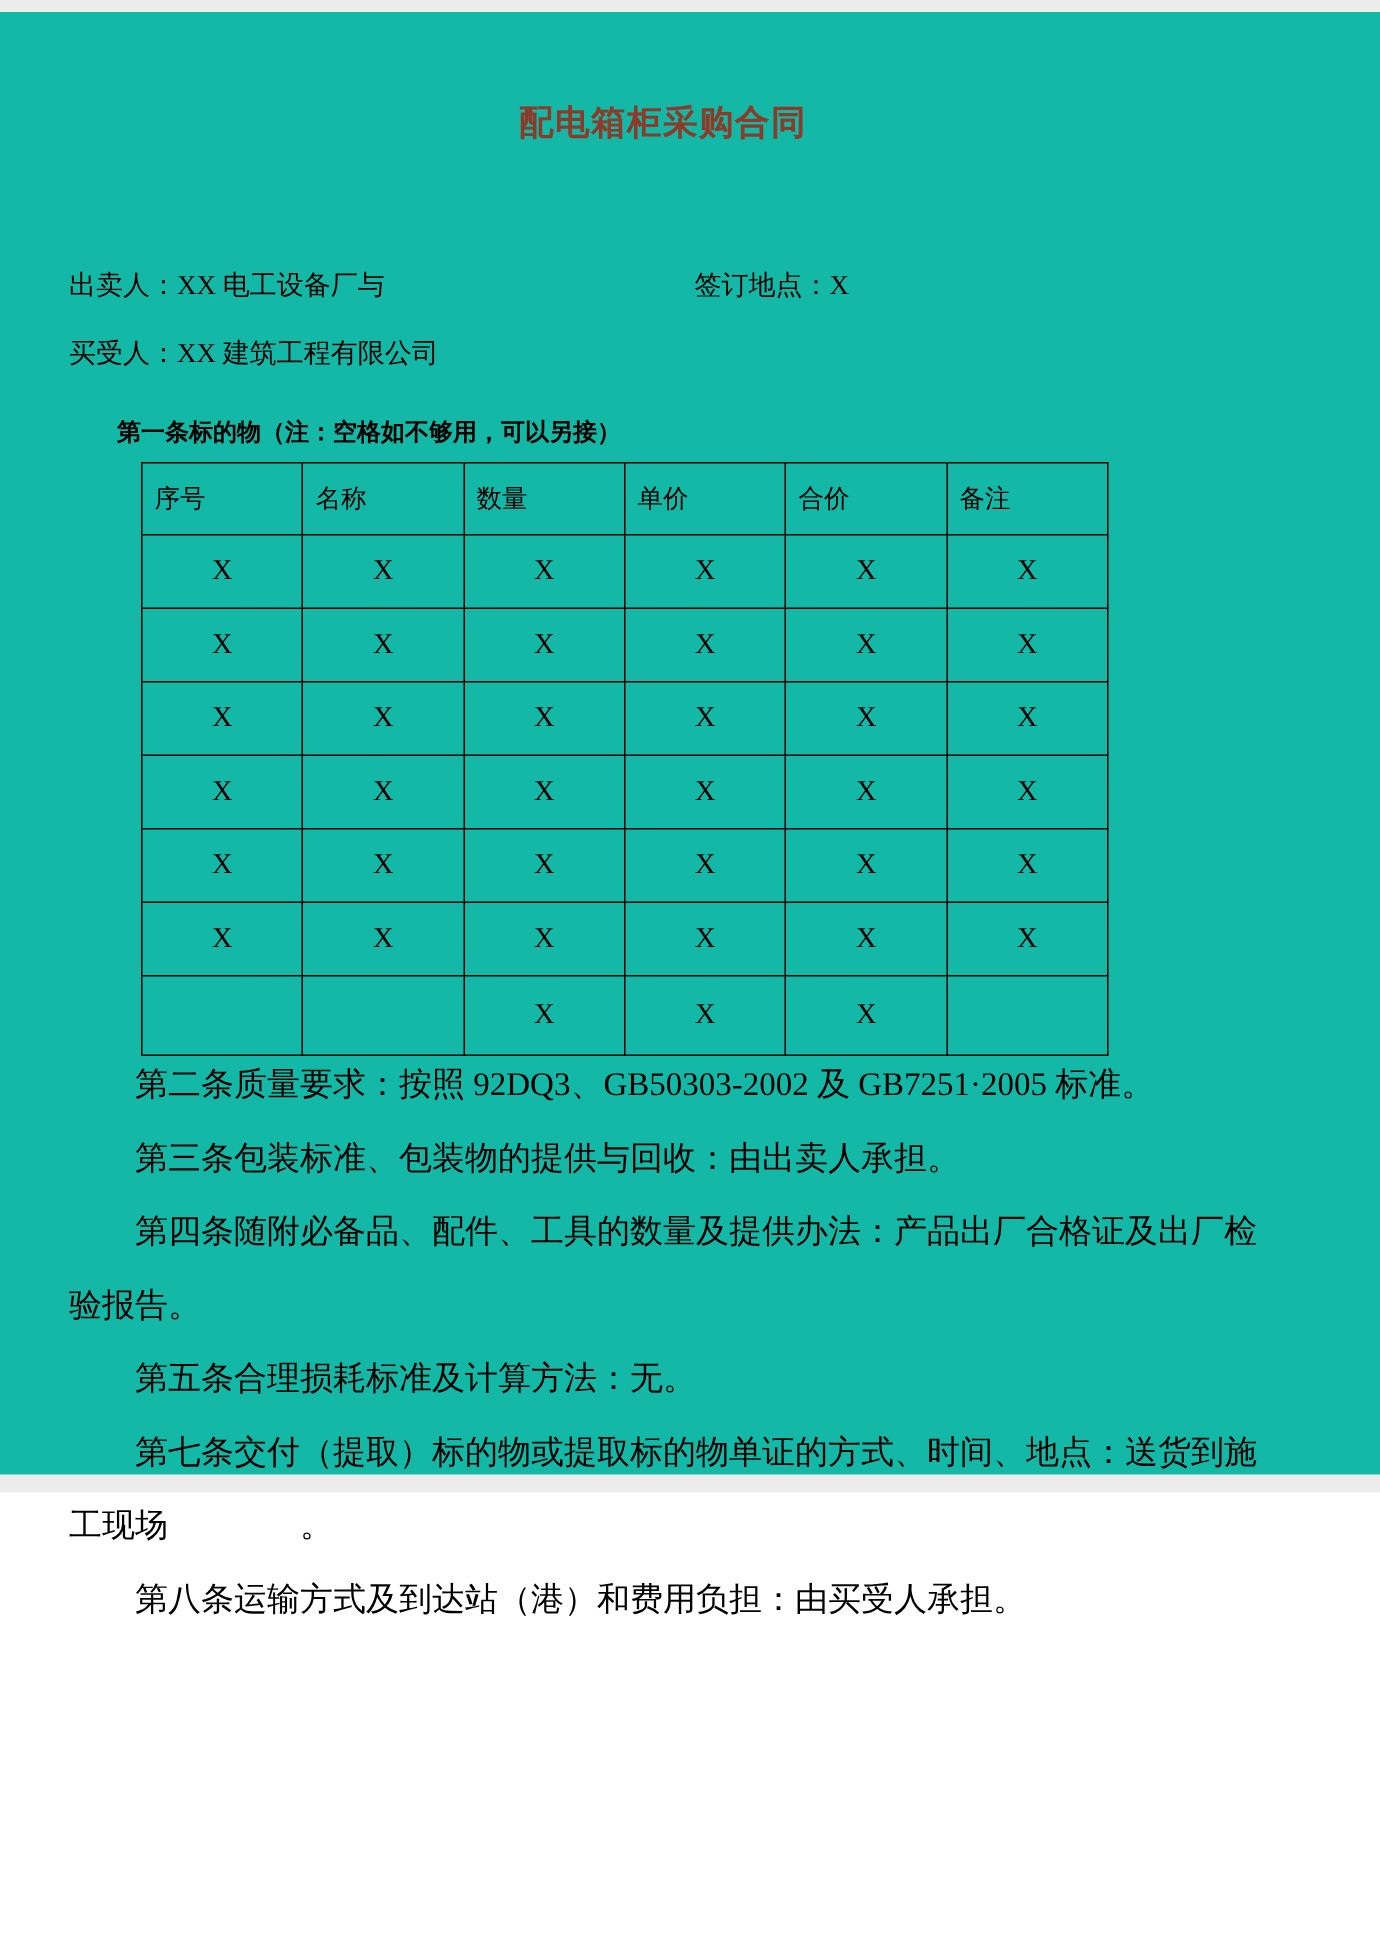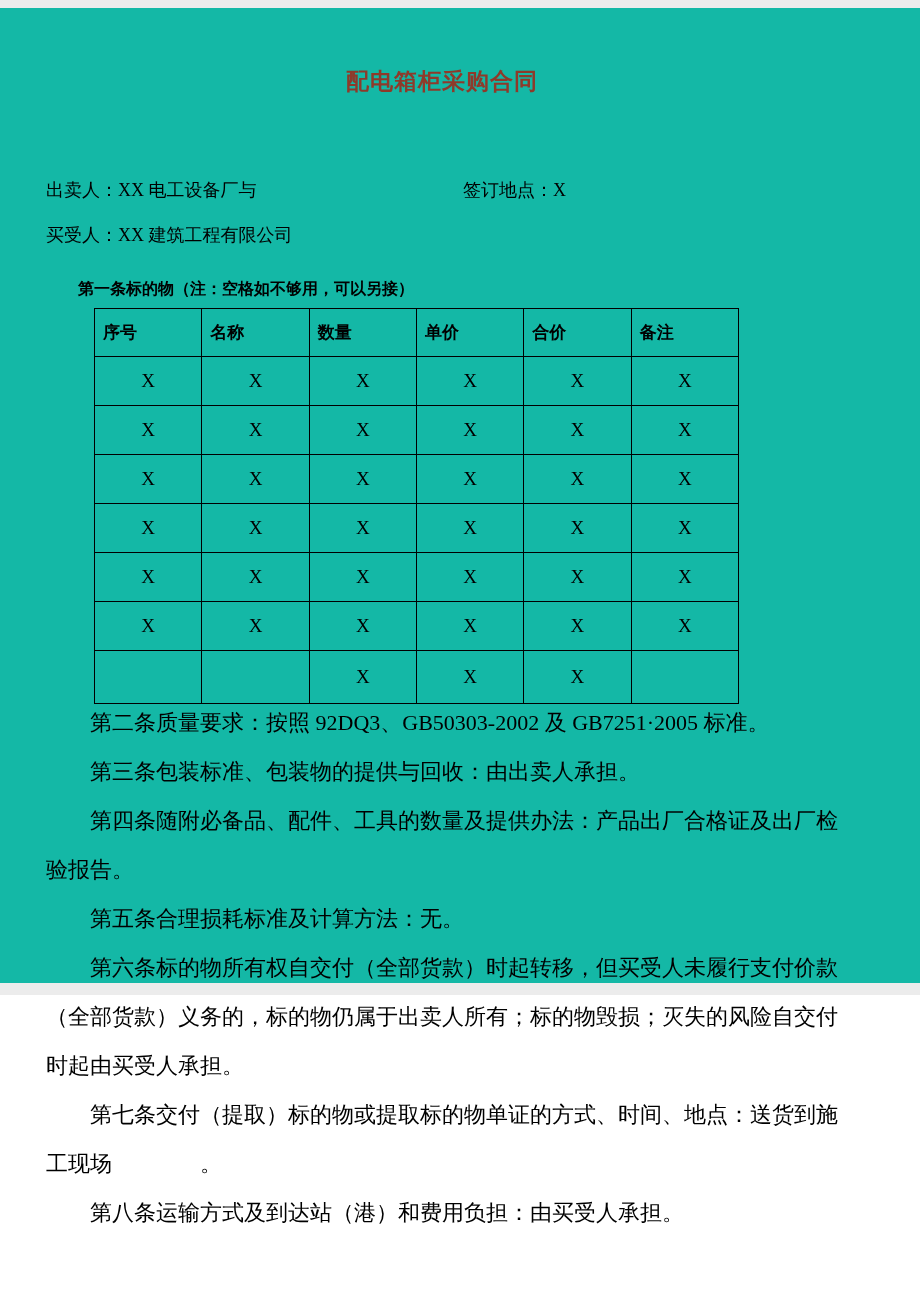--- a/index.html
+++ b/index.html
@@ -52,21 +52,21 @@
     border-collapse: collapse;
     table-layout: fixed;
     margin-left: 48px;
     width: 645px;
   }
   table.goods th, table.goods td {
     border: 1px solid #000000;
     overflow: hidden;
   }
   table.goods th {
-    font-weight: bold;
+    font-weight: normal;
     text-align: left;
     padding-left: 8px;
     font-size: 17px;
     height: 48px;
   }
   table.goods td {
     text-align: center;
     font-size: 19px;
     height: 49px;
   }
@@ -169,20 +169,19 @@
           <td></td>
         </tr>
       </tbody>
   </table>
 
   <div class="clauses" id="clauses">
       <p>第二条质量要求：按照 92DQ3、GB50303-2002 及 GB7251·2005 标准。</p>
       <p>第三条包装标准、包装物的提供与回收：由出卖人承担。</p>
       <p>第四条随附必备品、配件、工具的数量及提供办法：产品出厂合格证及出厂检验报告。</p>
       <p>第五条合理损耗标准及计算方法：无。</p>
-      <p>第六条标的物所有权自交付（全部货款）时起转移，但买受人未履行支付价款（全部货款）义务的，标的物仍属于出卖人所有；标的物毁损；灭失的风险自交付时起由买受人承担。</p>
       <p>第七条交付（提取）标的物或提取标的物单证的方式、时间、地点：送货到施工现场　　　　。</p>
       <p>第八条运输方式及到达站（港）和费用负担：由买受人承担。</p>
     </div>
 
 </div>
 
 <div class="edge edge-bottom"></div>
 
 </body></html>

